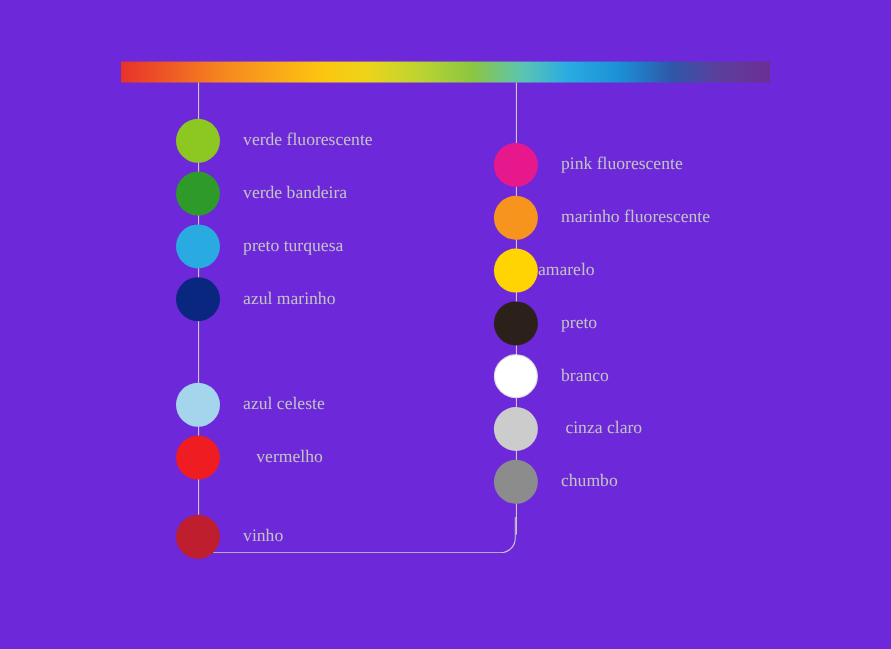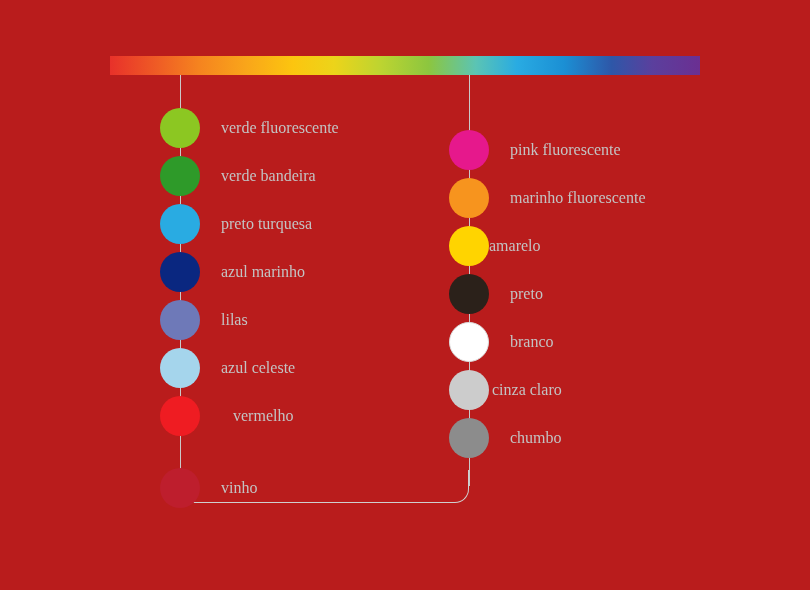--- a/index.html
+++ b/index.html
@@ -4,21 +4,21 @@
 <style>
   html, body {
     margin: 0;
     padding: 0;
     background: #ffffff;
   }
   #canvas {
     position: relative;
     width: 810px;
     height: 590px;
-    background: #b91c1c;
+    background: #6d28d9;
     font-family: "Liberation Serif", "DejaVu Serif", serif;
     overflow: hidden;
   }
 
   
   #spectrum-bar {
     position: absolute;
     left: 110px;
     top: 56px;
     width: 590px;
@@ -120,24 +120,20 @@
     <div class="swatch-label" style="margin-left:21px;">verde bandeira</div>
   </div>
   <div class="swatch-row" style="left:160px; top:204px;">
     <div class="swatch-dot" style="background: rgb(41, 171, 226);"></div>
     <div class="swatch-label" style="margin-left:21px;">preto turquesa</div>
   </div>
   <div class="swatch-row" style="left:160px; top:252px;">
     <div class="swatch-dot" style="background: rgb(10, 39, 128);"></div>
     <div class="swatch-label" style="margin-left:21px;">azul marinho</div>
   </div>
-  <div class="swatch-row" style="left:160px; top:300px;">
-    <div class="swatch-dot" style="background: rgb(110, 121, 184);"></div>
-    <div class="swatch-label" style="margin-left:21px;">lilas</div>
-  </div>
   <div class="swatch-row" style="left:160px; top:348px;">
     <div class="swatch-dot" style="background: rgb(165, 213, 236);"></div>
     <div class="swatch-label" style="margin-left:21px;">azul celeste</div>
   </div>
   <div class="swatch-row" style="left:160px; top:396px;gap:12px;">
     <div class="swatch-dot" style="background: rgb(239, 28, 34);"></div>
     <div class="swatch-label" style="margin-left:21px;">vermelho</div>
   </div>
   <div class="swatch-row" style="left:160px; top:468px;">
     <div class="swatch-dot" style="background: rgb(190, 30, 45);"></div>
@@ -159,21 +155,21 @@
   <div class="swatch-row" style="left:449px; top:274px;">
     <div class="swatch-dot" style="background: rgb(43, 33, 26);"></div>
     <div class="swatch-label" style="margin-left:21px;">preto</div>
   </div>
   <div class="swatch-row" style="left:449px; top:322px;">
     <div class="swatch-dot" style="background: rgb(255, 255, 255); border: 1px solid rgb(220, 220, 220); box-sizing: border-box;"></div>
     <div class="swatch-label" style="margin-left:21px;">branco</div>
   </div>
   <div class="swatch-row" style="left:449px; top:370px;">
     <div class="swatch-dot" style="background: rgb(204, 204, 204);"></div>
-    <div class="swatch-label" style="margin-left:3px;text-align:center;">cinza claro</div>
+    <div class="swatch-label" style="margin-left:25px;text-align:center;">cinza claro</div>
   </div>
   <div class="swatch-row" style="left:449px; top:418px;">
     <div class="swatch-dot" style="background: rgb(140, 140, 140);"></div>
     <div class="swatch-label" style="margin-left:21px;">chumbo</div>
   </div>
 
 
 </div>
 
 </body></html>

